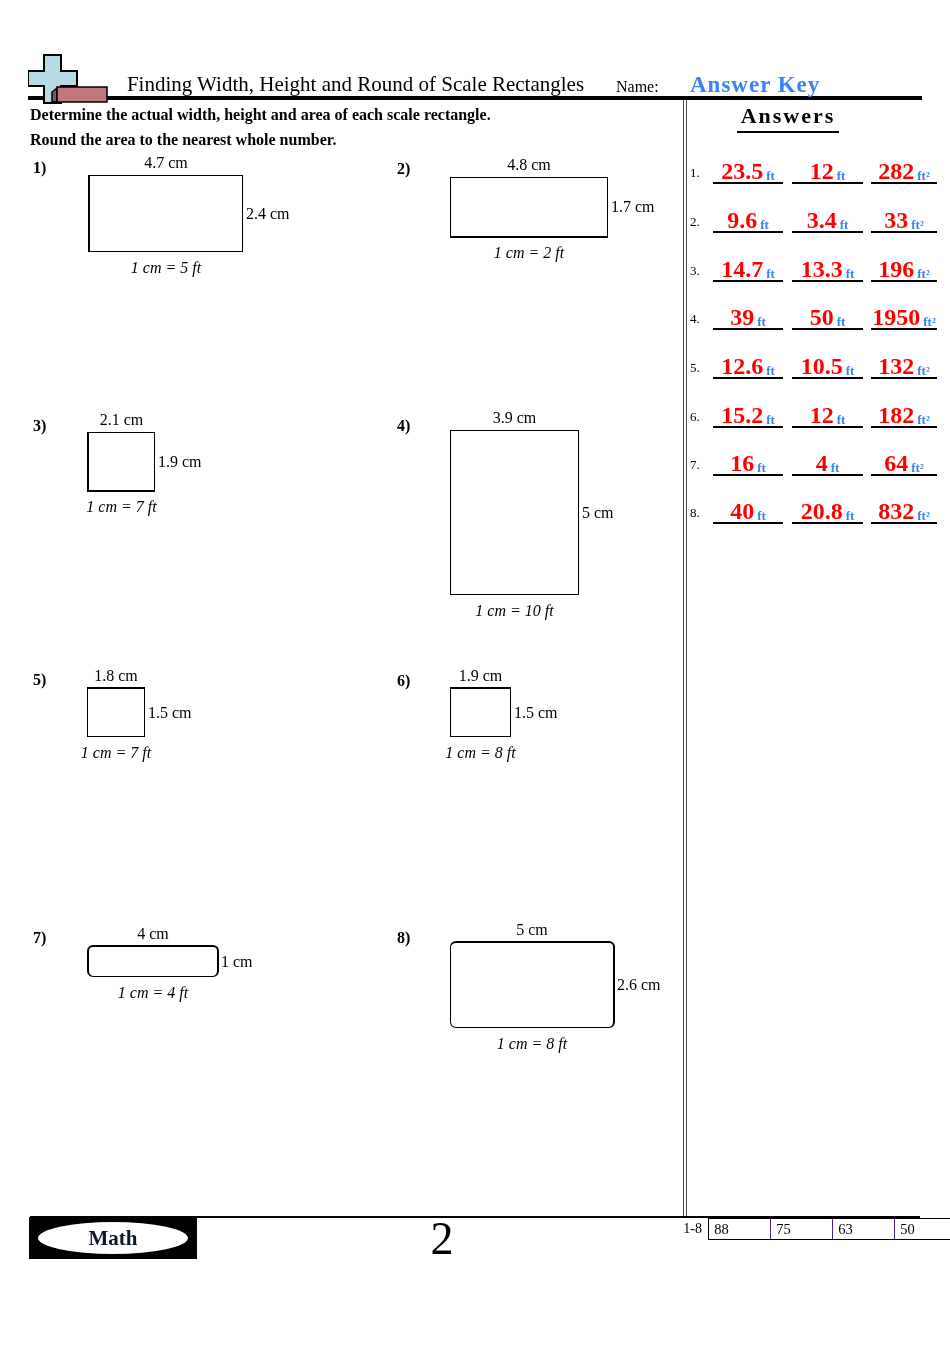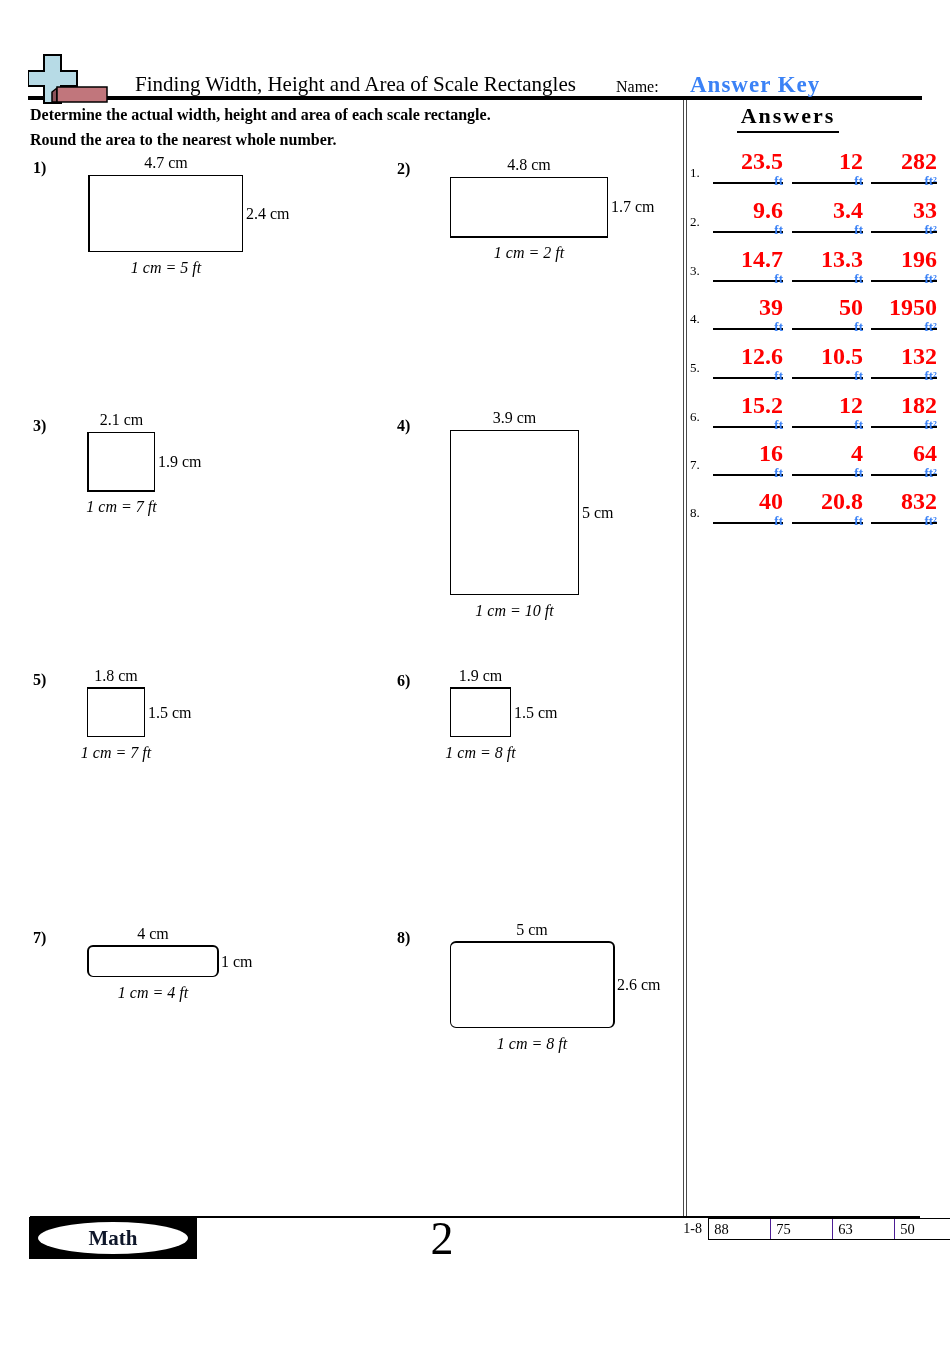--- a/index.html
+++ b/index.html
@@ -34,21 +34,21 @@
   
   .divider{position:absolute;left:683px;top:100px;height:1117px;width:2px;
            border-left:1px solid #4a4a4a;border-right:1px solid #4a4a4a;}
 
   
   .ans-title{position:absolute;left:688px;top:103px;width:200px;text-align:center;}
   .ans-title span{font-size:22px;font-weight:bold;letter-spacing:2px;
                   border-bottom:2px solid #000;padding:0 4px 3px;}
   .ans-num{position:absolute;left:690px;font-size:13px;}
   .ans-cell{position:absolute;height:27px;border-bottom:2px solid #000;box-sizing:border-box;
-            display:flex;align-items:flex-end;justify-content:center;gap:3px;flex-direction:column;}
+            display:flex;align-items:flex-end;justify-content:center;gap:3px;}
   .c1{left:713px;width:70px;} .c2{left:792px;width:71px;} .c3{left:871px;width:66px;}
   .ans-val{font-weight:bold;font-size:24px;line-height:0.82;color:#ff0000;}
   .ans-unit{font-weight:bold;font-size:13px;line-height:1;color:#3b82f6;margin-bottom:0;}
 
   
   .footer-rule{position:absolute;left:30px;top:1216px;width:890px;height:2px;background:#000;}
   .math-logo{position:absolute;left:29px;top:1217px;width:168px;height:42px;background:#000;
              display:flex;align-items:center;justify-content:center;}
   .math-ellipse{width:150px;height:32px;background:#fff;border-radius:50%;
                 display:flex;align-items:center;justify-content:center;}
@@ -66,21 +66,21 @@
 <body>
 
 <div class="page">
 
   <div class="header-rule"></div>
   <svg class="logo-icon" viewBox="0 0 82 50">
     <path d="M16,1 h17 v16 h16 v15 h-16 v17 h-17 v-17 h-16 v-15 h16 z" fill="#b7dbe6" stroke="#000" stroke-width="2"></path>
     <polygon points="29,34 24,38 24,48 29,48" fill="#8c525a" stroke="#000" stroke-width="1.5"></polygon>
     <rect x="29" y="33" width="50" height="15" fill="#c1767c" stroke="#000" stroke-width="1.5"></rect>
   </svg>
-  <div class="title">Finding Width, Height and Area of Scale Rectangles</div>
+  <div class="title">Finding Width, Height and Round of Scale Rectangles</div>
   <div class="name-label">Name:</div>
   <div class="answer-key">Answer Key</div>
 
   <div class="instr i1">Determine the actual width, height and area of each scale rectangle.</div>
   <div class="instr i2">Round the area to the nearest whole number.</div>
 
   <div class="pnum" style="left:33px;top:159px">1)</div>
   <div class="rect bl2" style="left:88px;top:175px;width:155px;height:77px">
     <div class="wlab">4.7 cm</div>
     <div class="hlab">2.4 cm</div>

